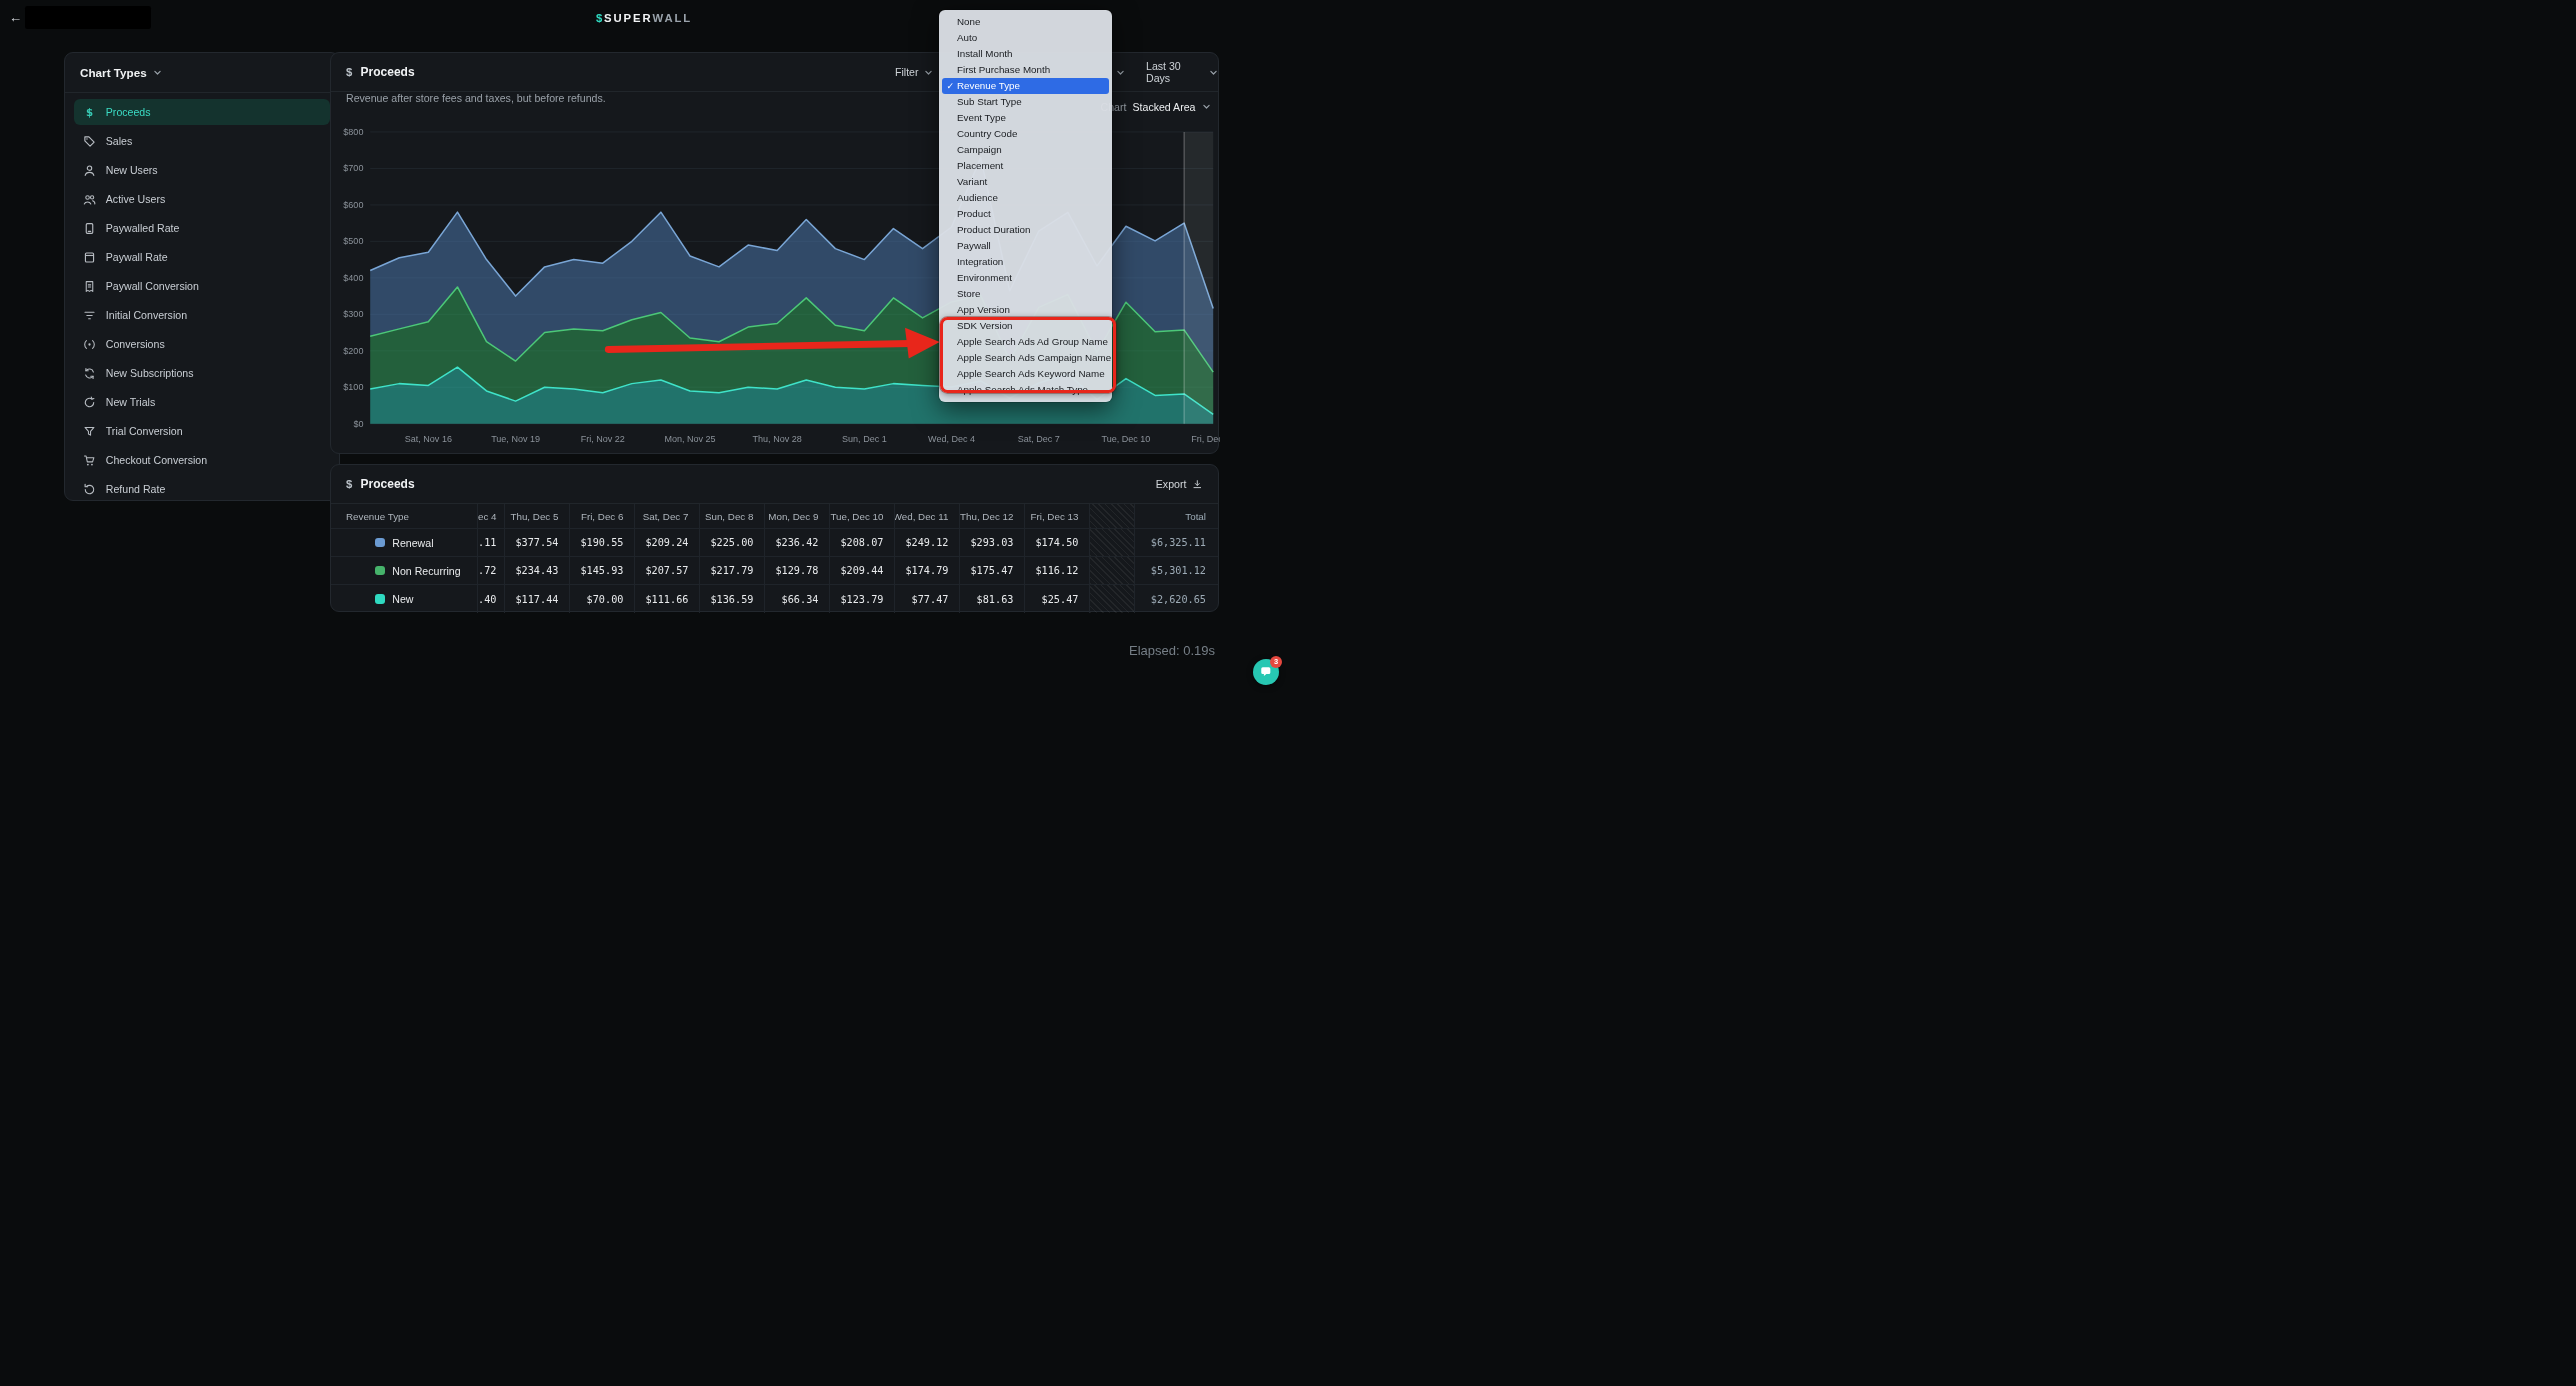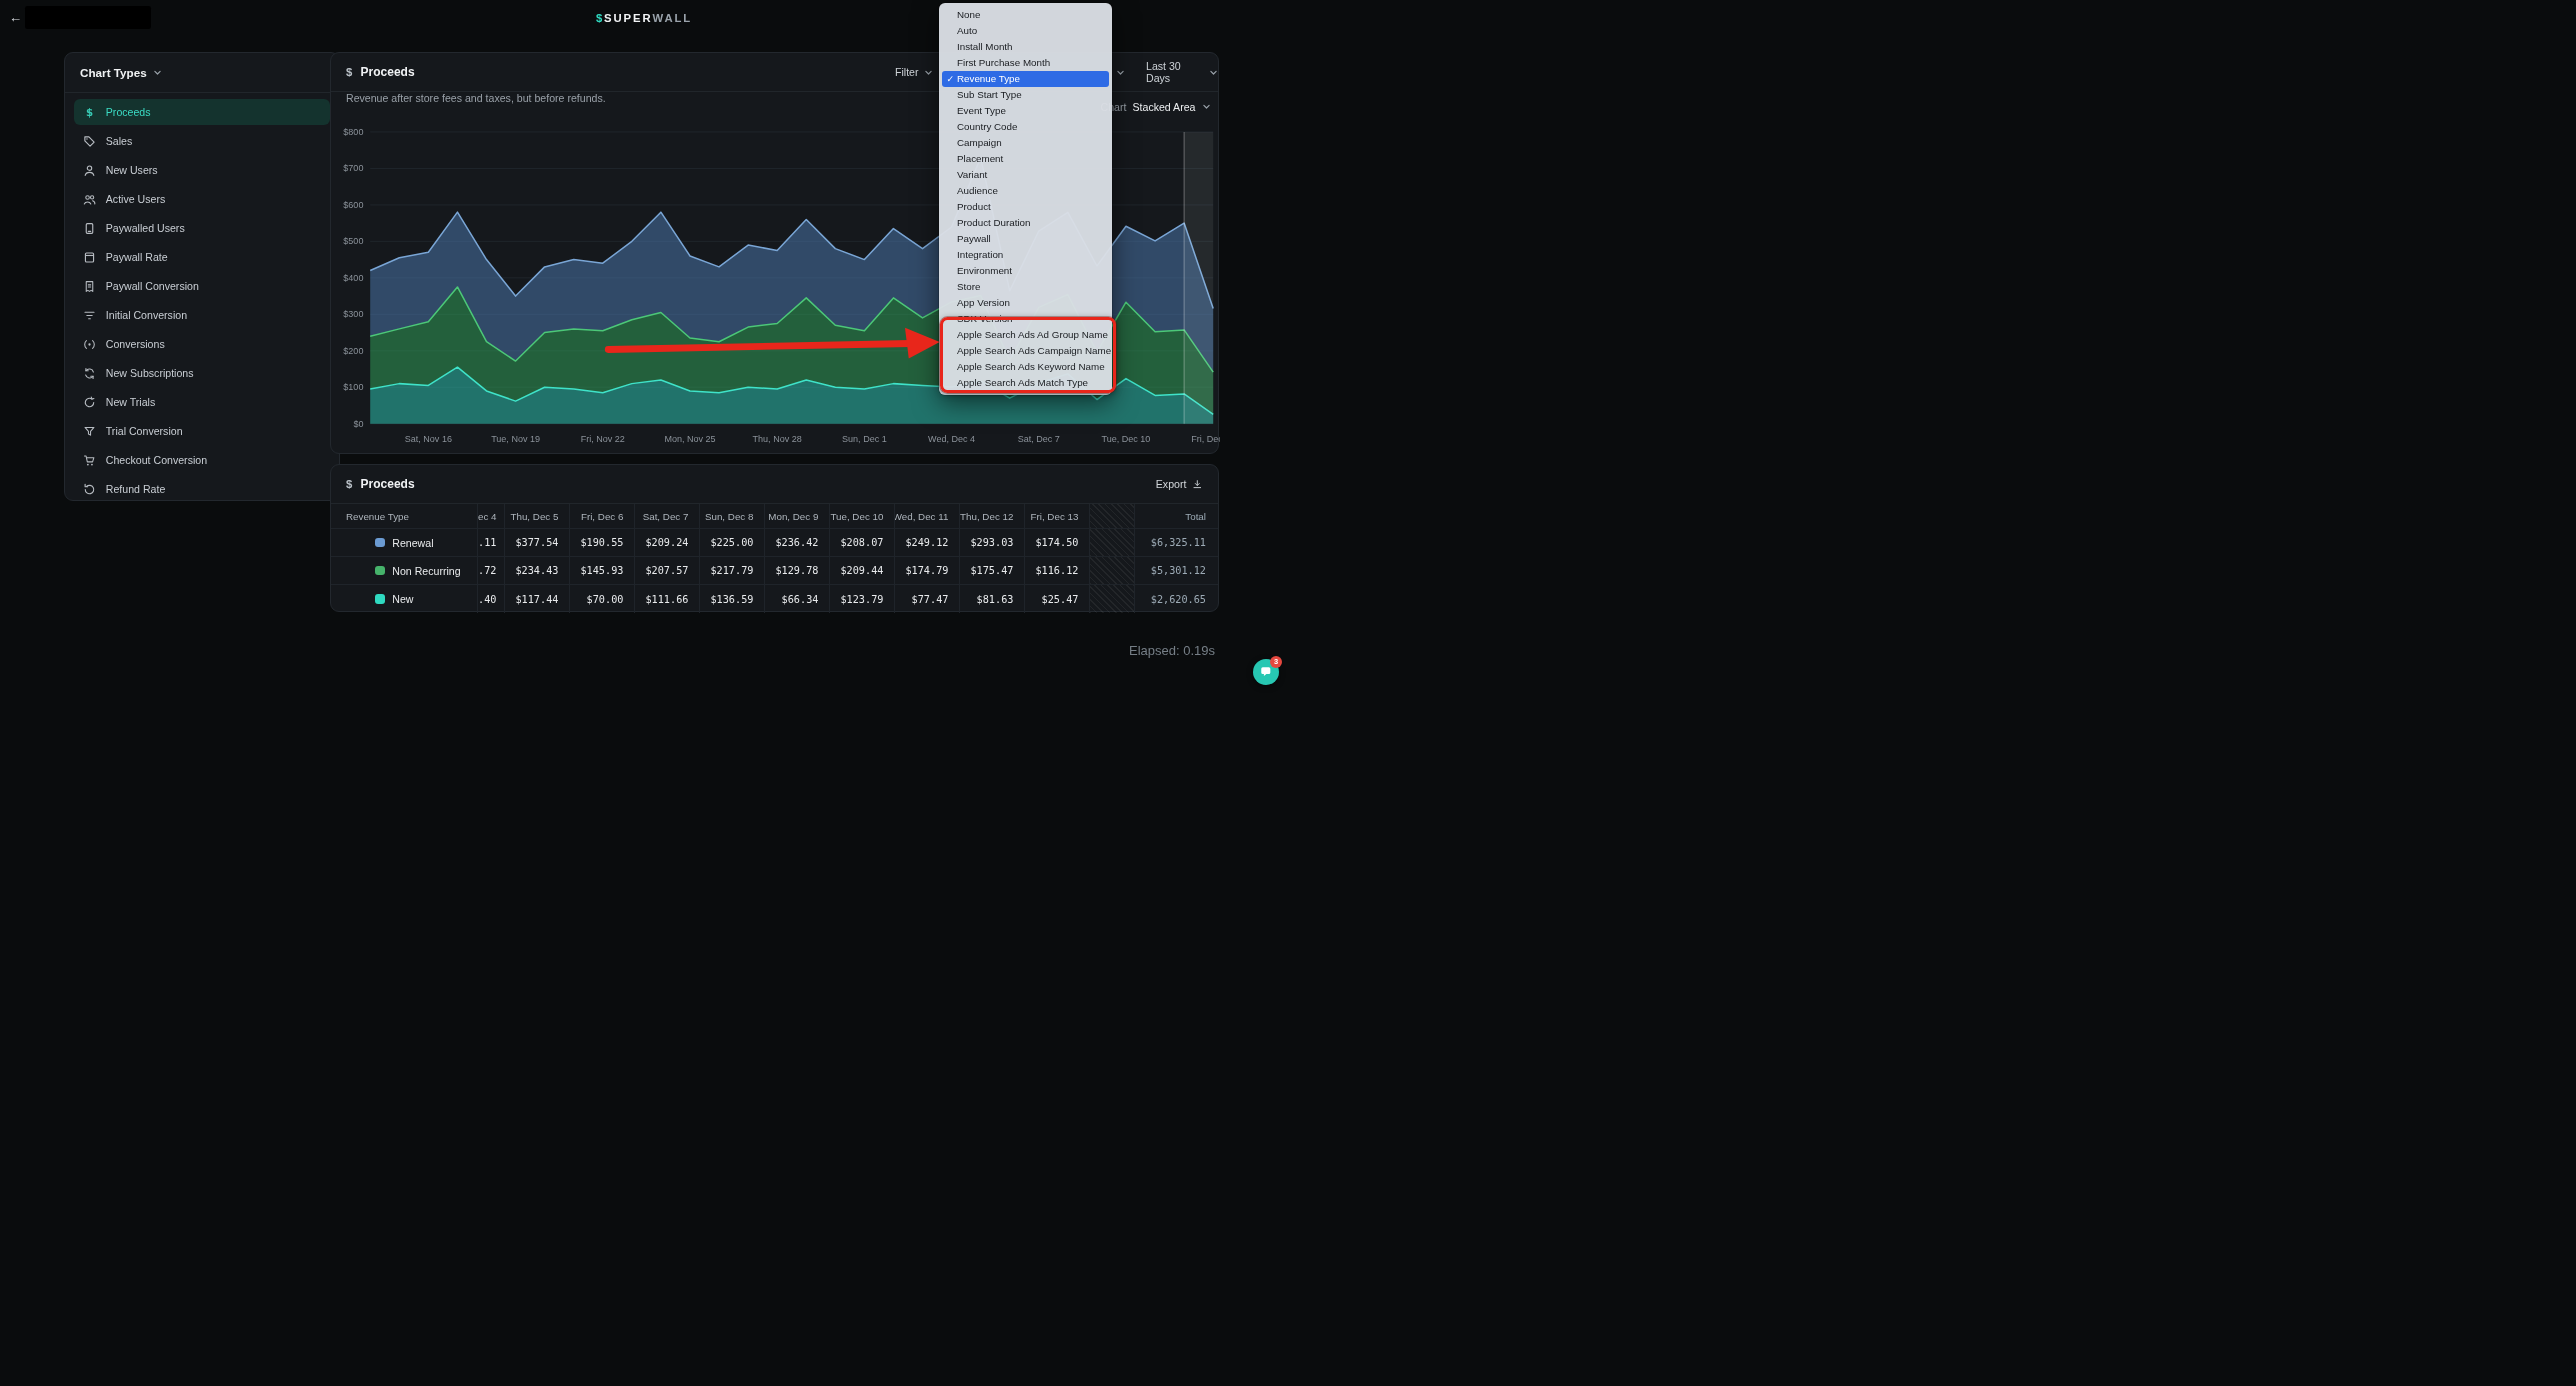--- a/index.html
+++ b/index.html
@@ -51,21 +51,21 @@
   .th.num{font-family:"Liberation Sans",sans-serif;}
   .first{justify-content:flex-start;padding-left:15px;gap:7.5px;}
   .td.first{font-size:10.6px;font-weight:500;padding-left:44px;}
   .clip{border-left:0.8px solid #1f242a;padding-right:7.5px;}
   .tgrid .num:not(.clip){border-left:0.8px solid #1f242a;}
   .hatch{border-left:0.8px solid #1f242a;
          background:repeating-linear-gradient(45deg,rgba(255,255,255,0.06) 0 1.1px,transparent 1.1px 4.5px);}
   .total{color:#9dabb6;padding-right:12px;}
   .swatch{width:9.8px;height:9.8px;border-radius:3px;flex:none;}
   
-  .menu{position:absolute;left:939px;top:3px;width:173px;background:rgba(219,223,229,0.96);border-radius:6px;
+  .menu{position:absolute;left:939px;top:10px;width:173px;background:rgba(219,223,229,0.96);border-radius:6px;
         padding:3.8px 0;box-shadow:0 7.5px 26px rgba(0,0,0,0.55),0 0 0 0.8px rgba(0,0,0,0.18);z-index:40;}
   .menu-item{position:relative;height:16px;line-height:16px;padding:0 7.5px 0 18px;font-size:9.8px;color:#191c20;
              white-space:nowrap;overflow:hidden;cursor:default;}
   .menu-item.selected{margin:0 3px;padding:0 4.5px 0 15px;border-radius:3px;color:#fff;}
   .menu-item .check{position:absolute;left:4.5px;top:0;font-size:9px;}
   
   .red-box{position:absolute;left:940px;top:317px;width:170px;height:70px;border:3px solid #e8261b;border-radius:7.5px;
            z-index:50;box-shadow:0 0 0 0.8px rgba(110,18,10,.45),0 1.5px 6px rgba(0,0,0,.35);pointer-events:none;}
   #arrow-svg{position:absolute;left:0;top:0;width:1288px;height:693px;pointer-events:none;z-index:60;}
   
@@ -136,21 +136,21 @@
           </span>
           <span>Active Users</span>
         </div>
         <div class="sb-item">
           <span class="sb-icon">
             <svg viewBox="0 0 16 16" fill="none" stroke="currentColor" stroke-width="1.4" stroke-linecap="round">
               <rect x="4" y="2" width="8" height="12" rx="1.3"></rect>
               <path d="M6.5 11.5 h3"></path>
             </svg>
           </span>
-          <span>Paywalled Users</span>
+          <span>Paywalled Rate</span>
         </div>
         <div class="sb-item">
           <span class="sb-icon">
             <svg viewBox="0 0 16 16" fill="none" stroke="currentColor" stroke-width="1.4">
               <rect x="3" y="2.5" width="10" height="11" rx="1.3"></rect>
               <path d="M3 5.5 h10"></path>
             </svg>
           </span>
           <span>Paywall Rate</span>
         </div>

